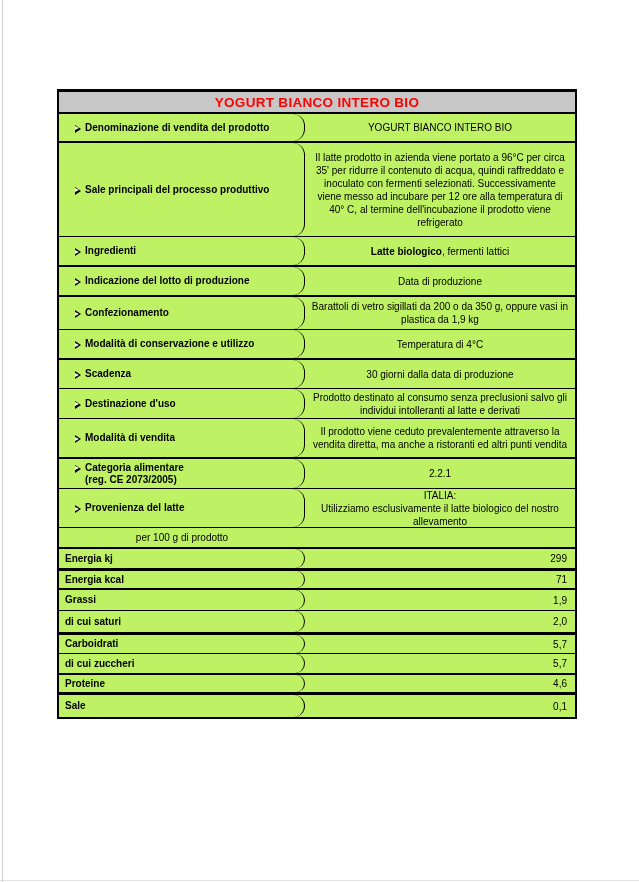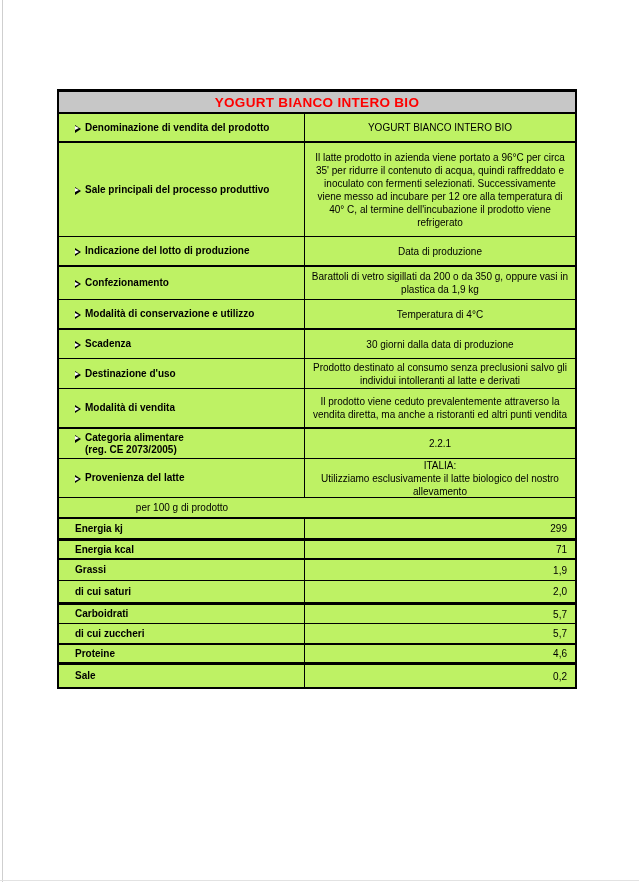--- a/index.html
+++ b/index.html
@@ -23,21 +23,21 @@
     height:22px; border-bottom:2px solid #000;
     display:flex; align-items:center; justify-content:center;
     font-weight:bold; font-size:13.5px; letter-spacing:.3px;
   }
   .row { display:grid; grid-template-columns:246px 1fr; }
   .bb1 { border-bottom:1px solid #000; }
   .bb2 { border-bottom:2px solid #000; }
   .bb3 { border-bottom:3px solid #000; }
   .h19{height:19px}.h20{height:20px}.h21{height:21px}.h22{height:22px}.h24{height:24px}
   .h29{height:29px}.h30{height:30px}.h33{height:33px}.h39{height:39px}.h40{height:40px}.h94{height:94px}
-  .cell { overflow:hidden; }
+  .cell { overflow:hidden;border-radius:12px; }
   .cell.label {
     border-right:1px solid #000; display:flex; align-items:center;
     padding-left:16px; padding-right:4px;
     font-weight:bold; font-size:10px; line-height:12px;
   }
   .lbl-wrap { display:flex; align-items:flex-start; }
   .bullet {
     flex:0 0 auto; width:0; height:0; margin:3px 4px 0 0; position:relative;
     border-top:4px solid transparent; border-bottom:4px solid transparent;
     border-left:6.5px solid #000; display:inline-block;
@@ -46,21 +46,21 @@
     content:""; position:absolute; right:2px; top:-2.5px;
     border-top:2.5px solid transparent; border-bottom:2.5px solid transparent;
     border-left:4px solid #fff;
   }
   .label-text { white-space:pre-line; }
   .cell.value {
     display:flex; align-items:center; justify-content:center;
     text-align:center; font-size:10px; line-height:13px; padding:1px 6px;
     white-space:pre-line;
   }
-  .nutri .cell.label { padding-left:16px; }
+  .nutri .cell.label { padding-left:6px; }
   .nutri .cell.value { justify-content:flex-end; text-align:right; padding-right:8px; }
   .vbold { font-weight:bold; }
 </style>
 </head>
 <body>
 
 <div class="page-edge-left"></div>
 <div class="page-edge-bottom"></div>
 
 <div class="spec-table">
@@ -82,20 +82,31 @@
   <div class="row bb1 h94">
     <div class="cell label">
       <span class="lbl-wrap">
           <span class="bullet"></span>
       <span class="label-text">Sale principali del processo produttivo</span>
         </span>
     </div>
     <div class="cell value">Il latte prodotto in azienda viene portato a 96°C per circa 35' per ridurre il contenuto di acqua, quindi raffreddato e inoculato con fermenti selezionati. Successivamente viene messo ad incubare per 12 ore alla temperatura di 40° C, al termine dell'incubazione il prodotto viene refrigerato</div>
   </div>
 
+  <div class="row bb2 h30">
+    <div class="cell label">
+      <span class="lbl-wrap">
+          <span class="bullet"></span>
+      <span class="label-text">Ingredienti</span>
+        </span>
+    </div>
+    <div class="cell value">
+      <span><span class="vbold">Latte biologico</span><span>, fermenti lattici</span></span>
+    </div>
+  </div>
 
 
   <div class="row bb2 h30">
     <div class="cell label">
       <span class="lbl-wrap">
           <span class="bullet"></span>
       <span class="label-text">Indicazione del lotto di produzione</span>
         </span>
     </div>
     <div class="cell value">Data di produzione</div>
@@ -200,16 +211,16 @@
   <div class="row nutri bb2 h21">
     <div class="cell label">di cui zuccheri</div>
     <div class="cell value">5,7</div>
   </div>
   <div class="row nutri bb3 h20">
     <div class="cell label">Proteine</div>
     <div class="cell value">4,6</div>
   </div>
   <div class="row nutri bb2 h24">
     <div class="cell label">Sale</div>
-    <div class="cell value">0,2</div>
+    <div class="cell value">0,1</div>
   </div>
 
 </div>
 
 </body></html>

